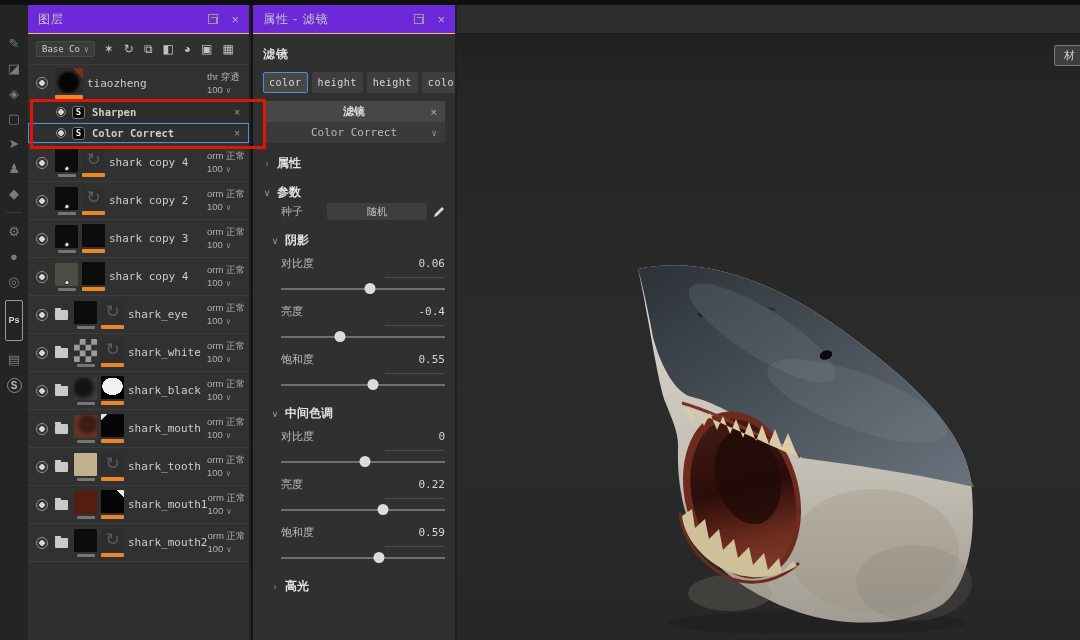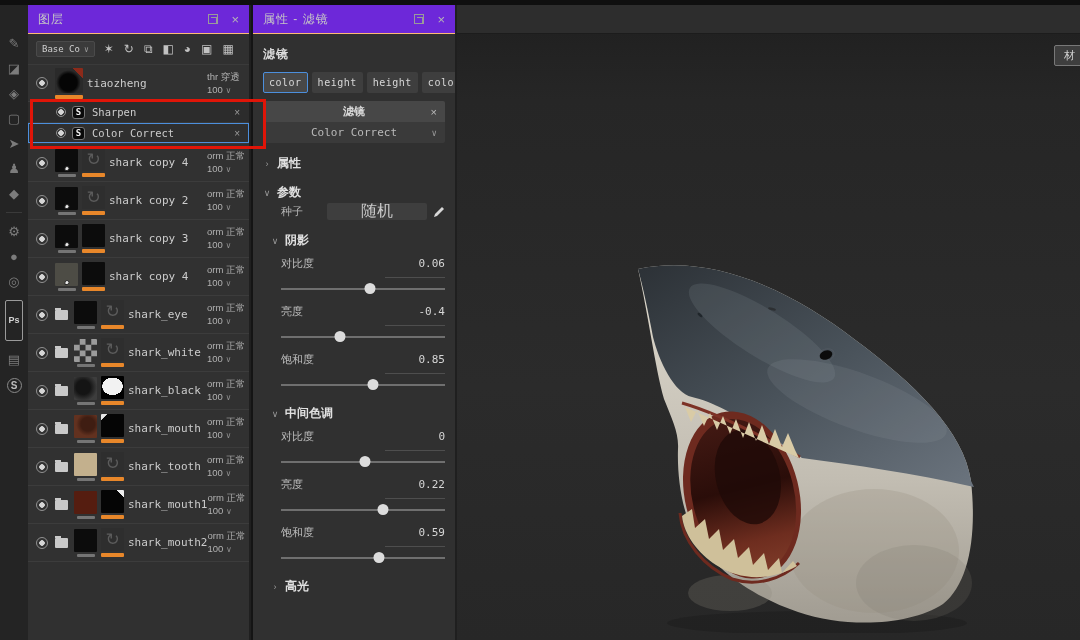--- a/index.html
+++ b/index.html
@@ -61,21 +61,21 @@
   .t-brown{background:radial-gradient(circle at 60% 40%,#3f1d12 0 35%,transparent 60%),#62311f;}
   .t-black_wedge{background:linear-gradient(135deg,#e6e6e6 0 13%,transparent 13.5%),#050505;}
   .t-tan{background:#c3b08d;}
   .t-darkred{background:#551d10;}
   .t-black_tri{background:linear-gradient(225deg,#eeeeee 0 16%,transparent 16.5%),#050505;}
   .t-tiaozheng{background:linear-gradient(225deg,#8c2a1a 0 20%,transparent 20.5%),
       radial-gradient(circle at 48% 58%,#050505 0 42%,#2a2a2a 60%),#333;}
   .badge{position:absolute;left:50%;bottom:1px;transform:translateX(-50%);width:5px;height:5px;border-radius:50% 50% 50% 0;
       background:#ececec;border:1px solid #2b2b2b;box-sizing:border-box;}
   .lname{font-family:"DejaVu Sans Mono",monospace;font-size:11px;color:#cccccc;white-space:nowrap;}
-  .erow .lname{font-size:10.5px;margin-left:7px;}
+  .erow .lname{font-size:10.5px;margin-left:7px;font-weight:bold;}
   .right{margin-left:auto;width:42px;overflow:hidden;flex:none;font-size:9.5px;color:#b2b2b2;line-height:13px;}
   .blend,.opa{white-space:nowrap;}
   .opa .chev{font-size:8px;color:#8e8e8e;}
   .ex{margin-left:auto;margin-right:9px;color:#9c9c9c;font-size:10px;}
   .sbadge{width:13px;height:13px;border-radius:3px;background:#0a0a0a;border:1px solid #777;color:#f0f0f0;font-size:9px;
       font-weight:bold;display:flex;align-items:center;justify-content:center;font-family:"DejaVu Sans Mono",monospace;flex:none;box-sizing:border-box;}
   .annot{position:absolute;left:30px;top:99px;width:230px;height:44px;border:3px solid #e01508;z-index:60;pointer-events:none;}
 
   
   .pc{padding:6px 10px;}
@@ -88,21 +88,21 @@
   .fb-head{height:21px;background:#474747;display:flex;align-items:center;justify-content:center;font-size:11px;
       font-weight:bold;color:#d8d8d8;position:relative;}
   .fb-head .ex2{position:absolute;right:8px;color:#bbb;font-weight:normal;font-size:11px;}
   .fb-val{height:21px;background:#3a3a3a;display:flex;align-items:center;justify-content:center;
       font-family:"DejaVu Sans Mono",monospace;font-size:11px;color:#b9b9b9;position:relative;}
   .fb-val .chev{position:absolute;right:8px;font-size:9px;color:#999;}
   .sect-head{display:flex;align-items:center;gap:6px;margin:12px 0 2px;font-size:12px;font-weight:bold;color:#e0e0e0;}
   .sect-head .chev{color:#9a9a9a;font-size:9px;font-weight:normal;width:8px;text-align:center;}
   .seed-row{display:flex;align-items:center;margin:0 0 2px 18px;}
   .seed-label{font-size:11px;color:#b5b5b5;}
-  .seed-btn{margin-left:auto;width:100px;height:17px;background:#3e3e3e;border-radius:2px;color:#c9c9c9;font-size:16px;
+  .seed-btn{margin-left:auto;width:100px;height:17px;background:#3e3e3e;border-radius:2px;color:#c9c9c9;font-size:10px;
       display:flex;align-items:center;justify-content:center;}
   .pencil{margin-left:6px;display:flex;align-items:center;}
   .pgroup{margin-left:8px;}
   .param{margin:7px 0 0 10px;}
   .plabel-row{display:flex;align-items:baseline;}
   .plabel{font-size:11px;color:#bdbdbd;}
   .pval{margin-left:auto;font-size:11px;color:#d6d6d6;min-width:60px;text-align:right;border-bottom:1px solid #4e4e4e;
       padding-bottom:7px;font-family:"DejaVu Sans Mono",monospace;}
   .slider{position:relative;height:16px;margin-top:3px;}
   .slider .track{position:absolute;left:0;right:0;top:7px;height:2px;background:#6f6f6f;}
@@ -444,21 +444,21 @@
                 <span class="pval">-0.4</span>
               </div>
               <div class="slider">
                 <div class="track"></div>
                 <div class="sthumb" style="left: 36%;"></div>
               </div>
             </div>
             <div class="param">
               <div class="plabel-row">
                 <span class="plabel">饱和度</span>
-                <span class="pval">0.85</span>
+                <span class="pval">0.55</span>
               </div>
               <div class="slider">
                 <div class="track"></div>
                 <div class="sthumb" style="left: 56%;"></div>
               </div>
             </div>
           </div>
           <div class="pgroup">
             <div class="sect-head">
               <span class="chev">∨</span>

